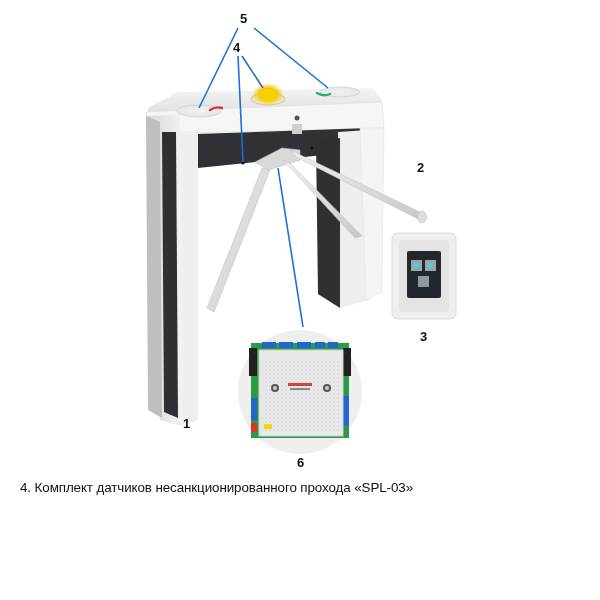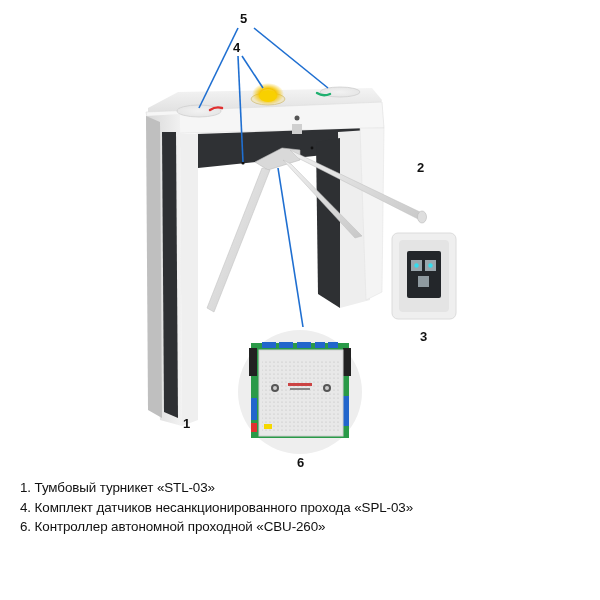--- a/index.html
+++ b/index.html
@@ -143,16 +143,14 @@
 
   <div class="callout" style="left:240px; top:11px;">5</div>
   <div class="callout" style="left:233px; top:40px;">4</div>
   <div class="callout" style="left:417px; top:160px;">2</div>
   <div class="callout" style="left:420px; top:329px;">3</div>
   <div class="callout" style="left:183px; top:416px;">1</div>
   <div class="callout" style="left:297px; top:455px;">6</div>
 </div>
 
 <div class="legend">
-  <div class="legend-item">1. Тумбовый турникет «STL-03»</div>
   <div class="legend-item">4. Комплект датчиков несанкционированного прохода «SPL-03»</div>
-  <div class="legend-item">6. Контроллер автономной проходной «CBU-260»</div>
 </div>
 
 </body></html>

